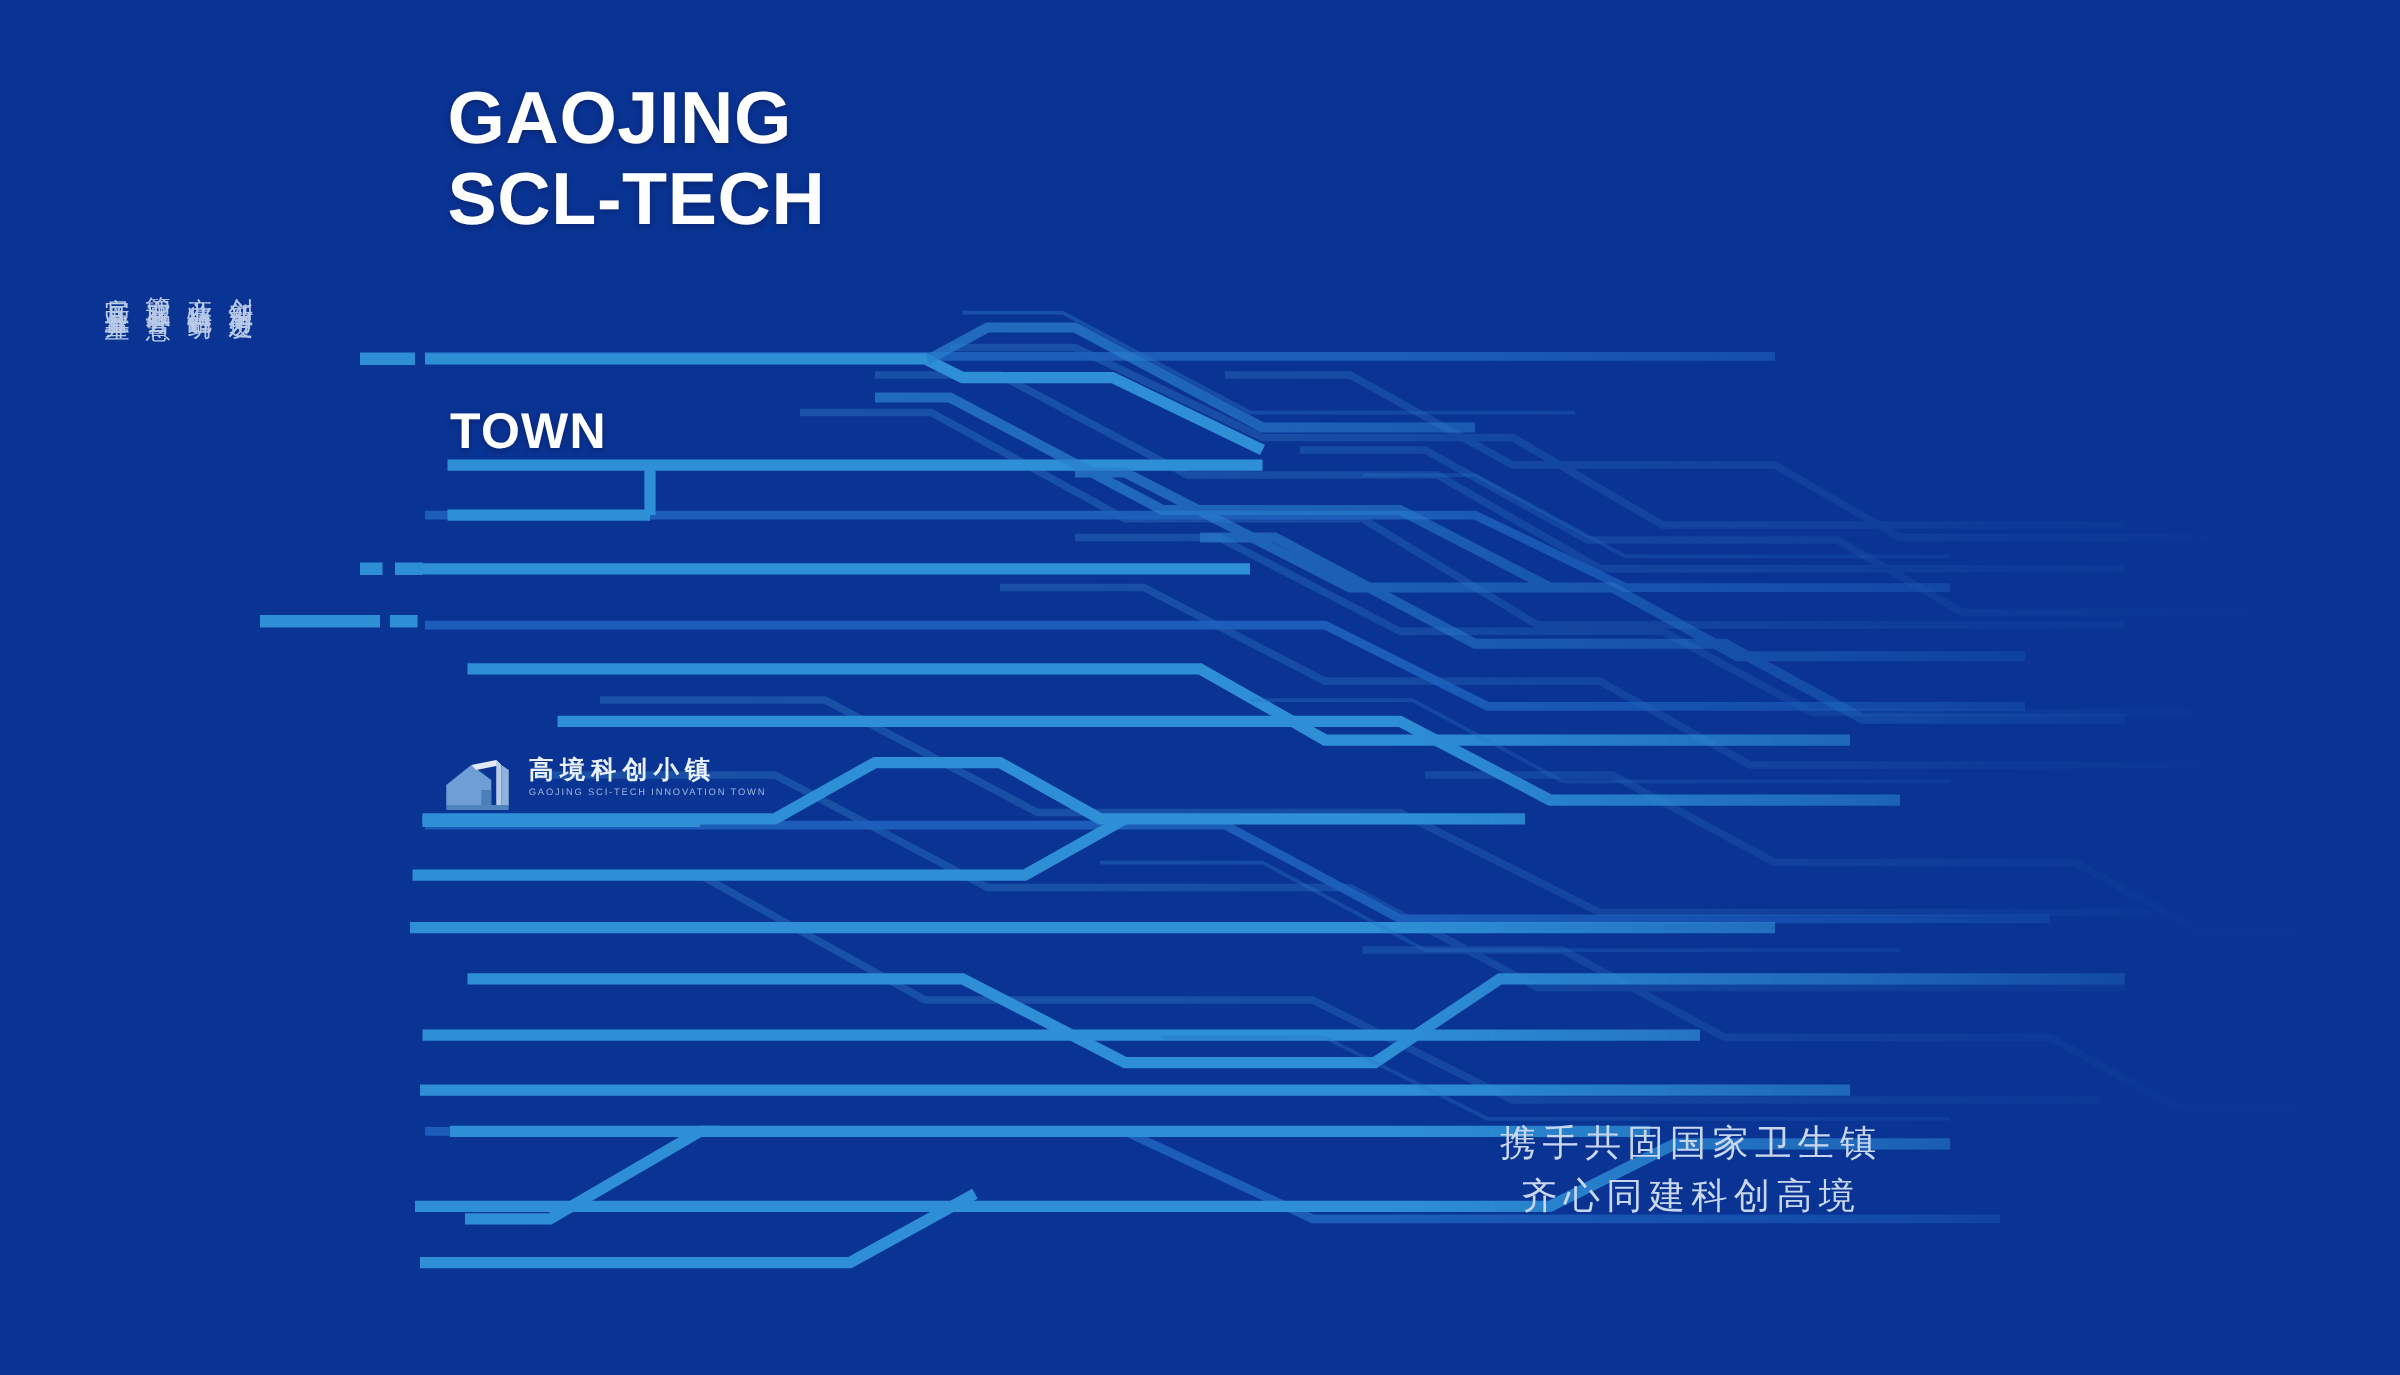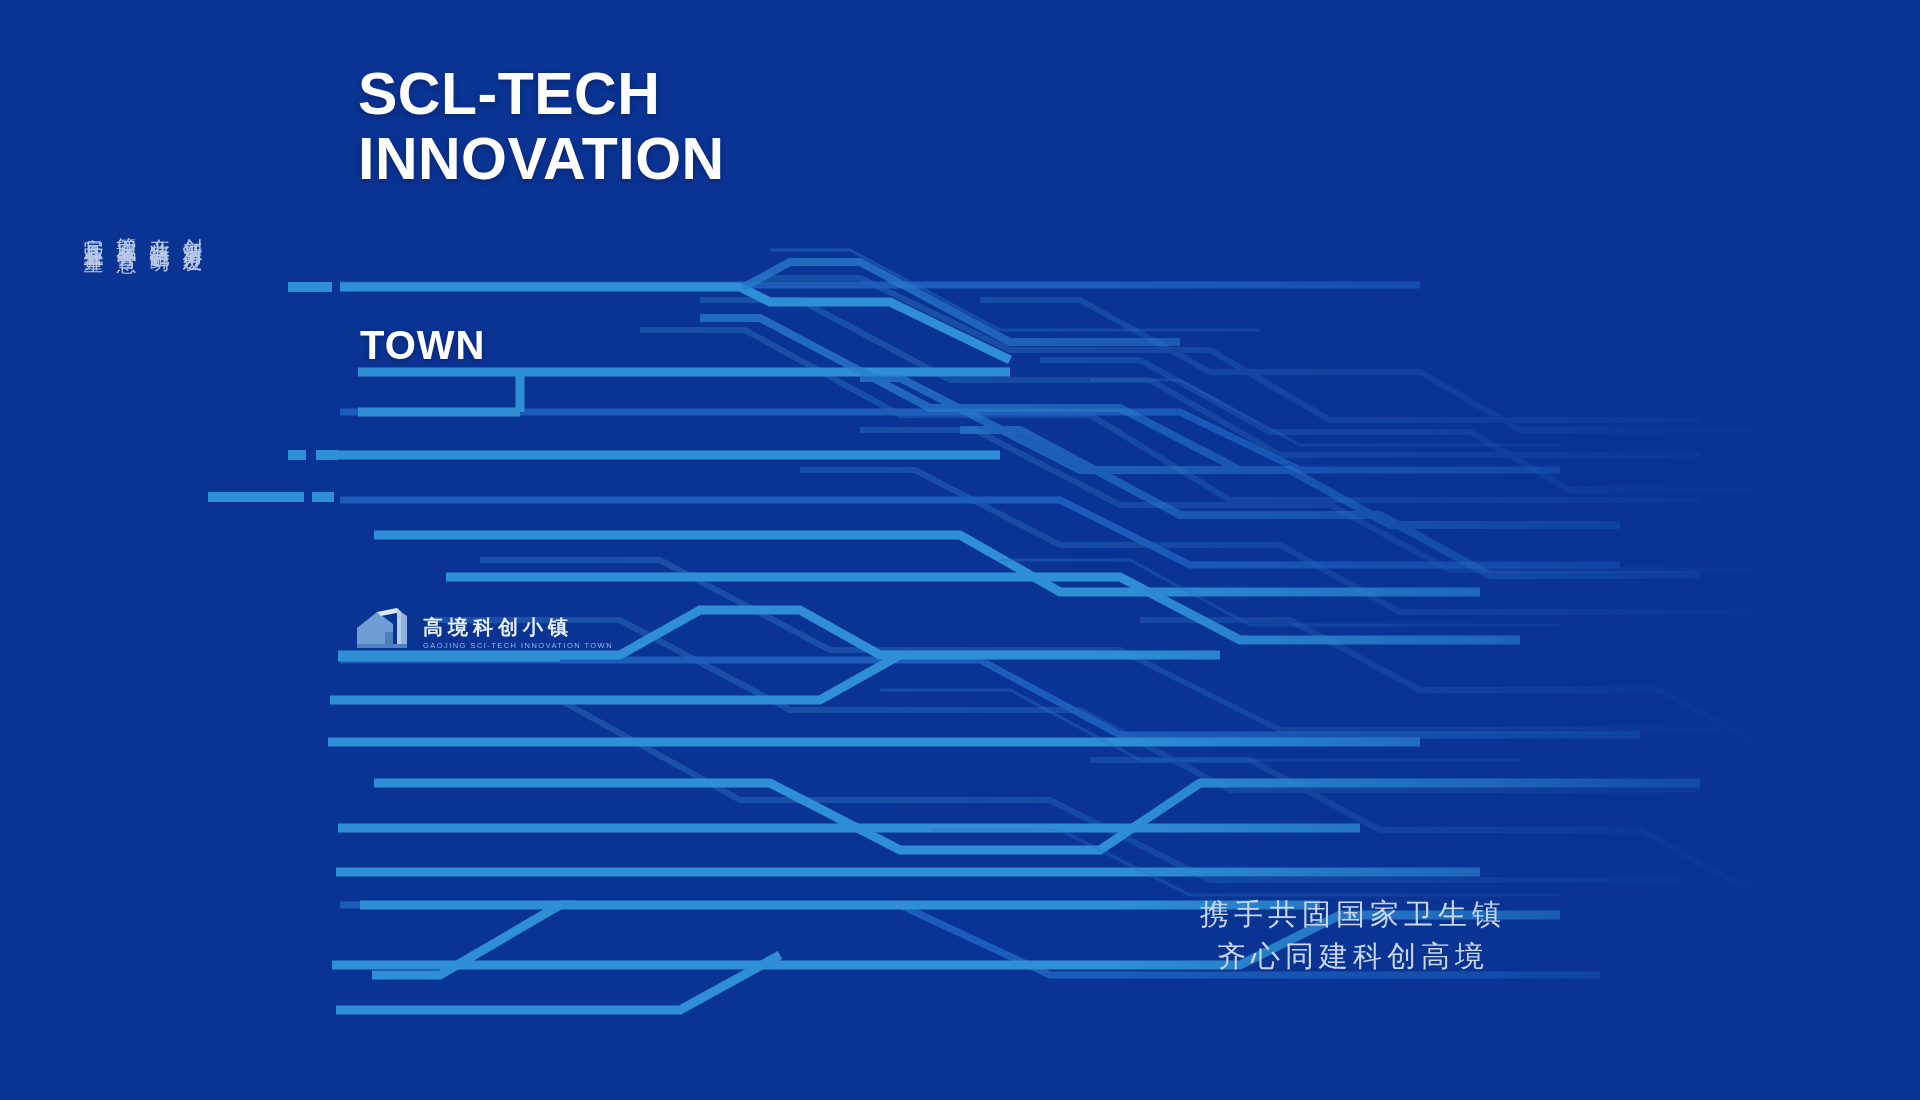--- a/index.html
+++ b/index.html
@@ -75,21 +75,21 @@
     font-weight: 400;
     white-space: nowrap;
   }
 
   
   #logo-lockup {
     position: absolute;
     left: 355px;
     top: 604px;
     display: flex;
-    align-items: flex-end;
+    align-items: flex-start;
     gap: 10px;
     z-index: 6;
   }
   #logo-mark { width: 58px; height: 46px; flex: none; }
   #logo-text-block { display: flex; flex-direction: column; gap: 3px; }
   #logo-cn {
     color: #e9f1ff;
     font-size: 20px;
     font-weight: bold;
     letter-spacing: 5px;
@@ -247,22 +247,22 @@
   </svg>
 
   <div id="vertical-slogan">
     <div class="v-col">创新活力迸发</div>
     <div class="v-col">产业特色鲜明</div>
     <div class="v-col">管理服务智慧</div>
     <div class="v-col">宜居宜业并重</div>
   </div>
 
   <div id="headline-block">
+    <span class="headline-line">GAOJING</span>
     <span class="headline-line">SCL-TECH</span>
-    <span class="headline-line">INNOVATION</span>
   </div>
   <div id="town-label">TOWN</div>
 
   <div id="logo-lockup">
     <svg id="logo-mark" viewBox="0 0 58 46">
       <path d="M2 40 L2 24 L22 8 L38 20 L38 40 Z" fill="#6f9ed6"></path>
       <path d="M22 8 L42 4 L46 8 L26 12 Z" fill="#dfe9f7"></path>
       <path d="M42 4 L46 8 L46 40 L42 40 Z" fill="#b9cee9"></path>
       <path d="M46 8 L52 12 L52 40 L46 40 Z" fill="#8fb3de"></path>
       <rect x="30" y="28" width="8" height="12" fill="#4c7fba"></rect>

